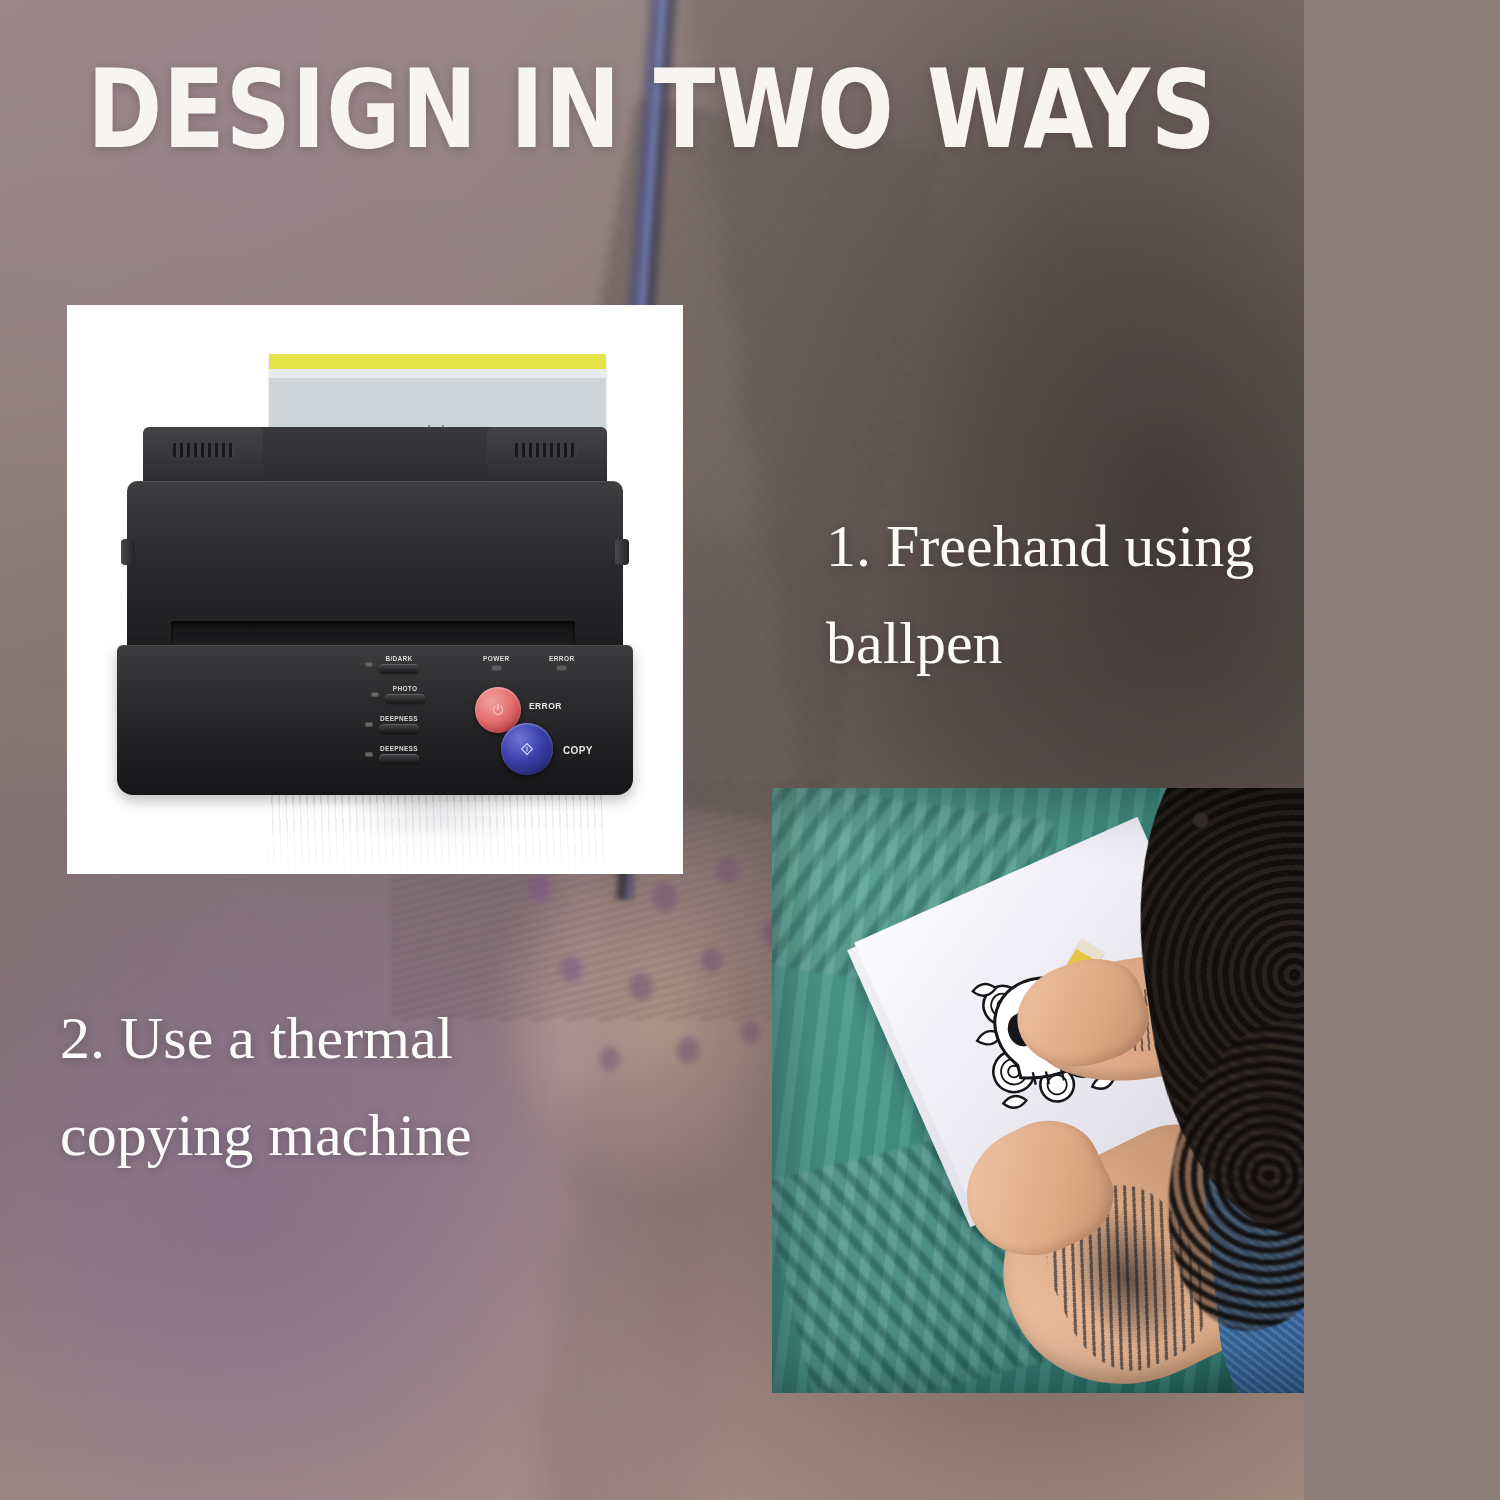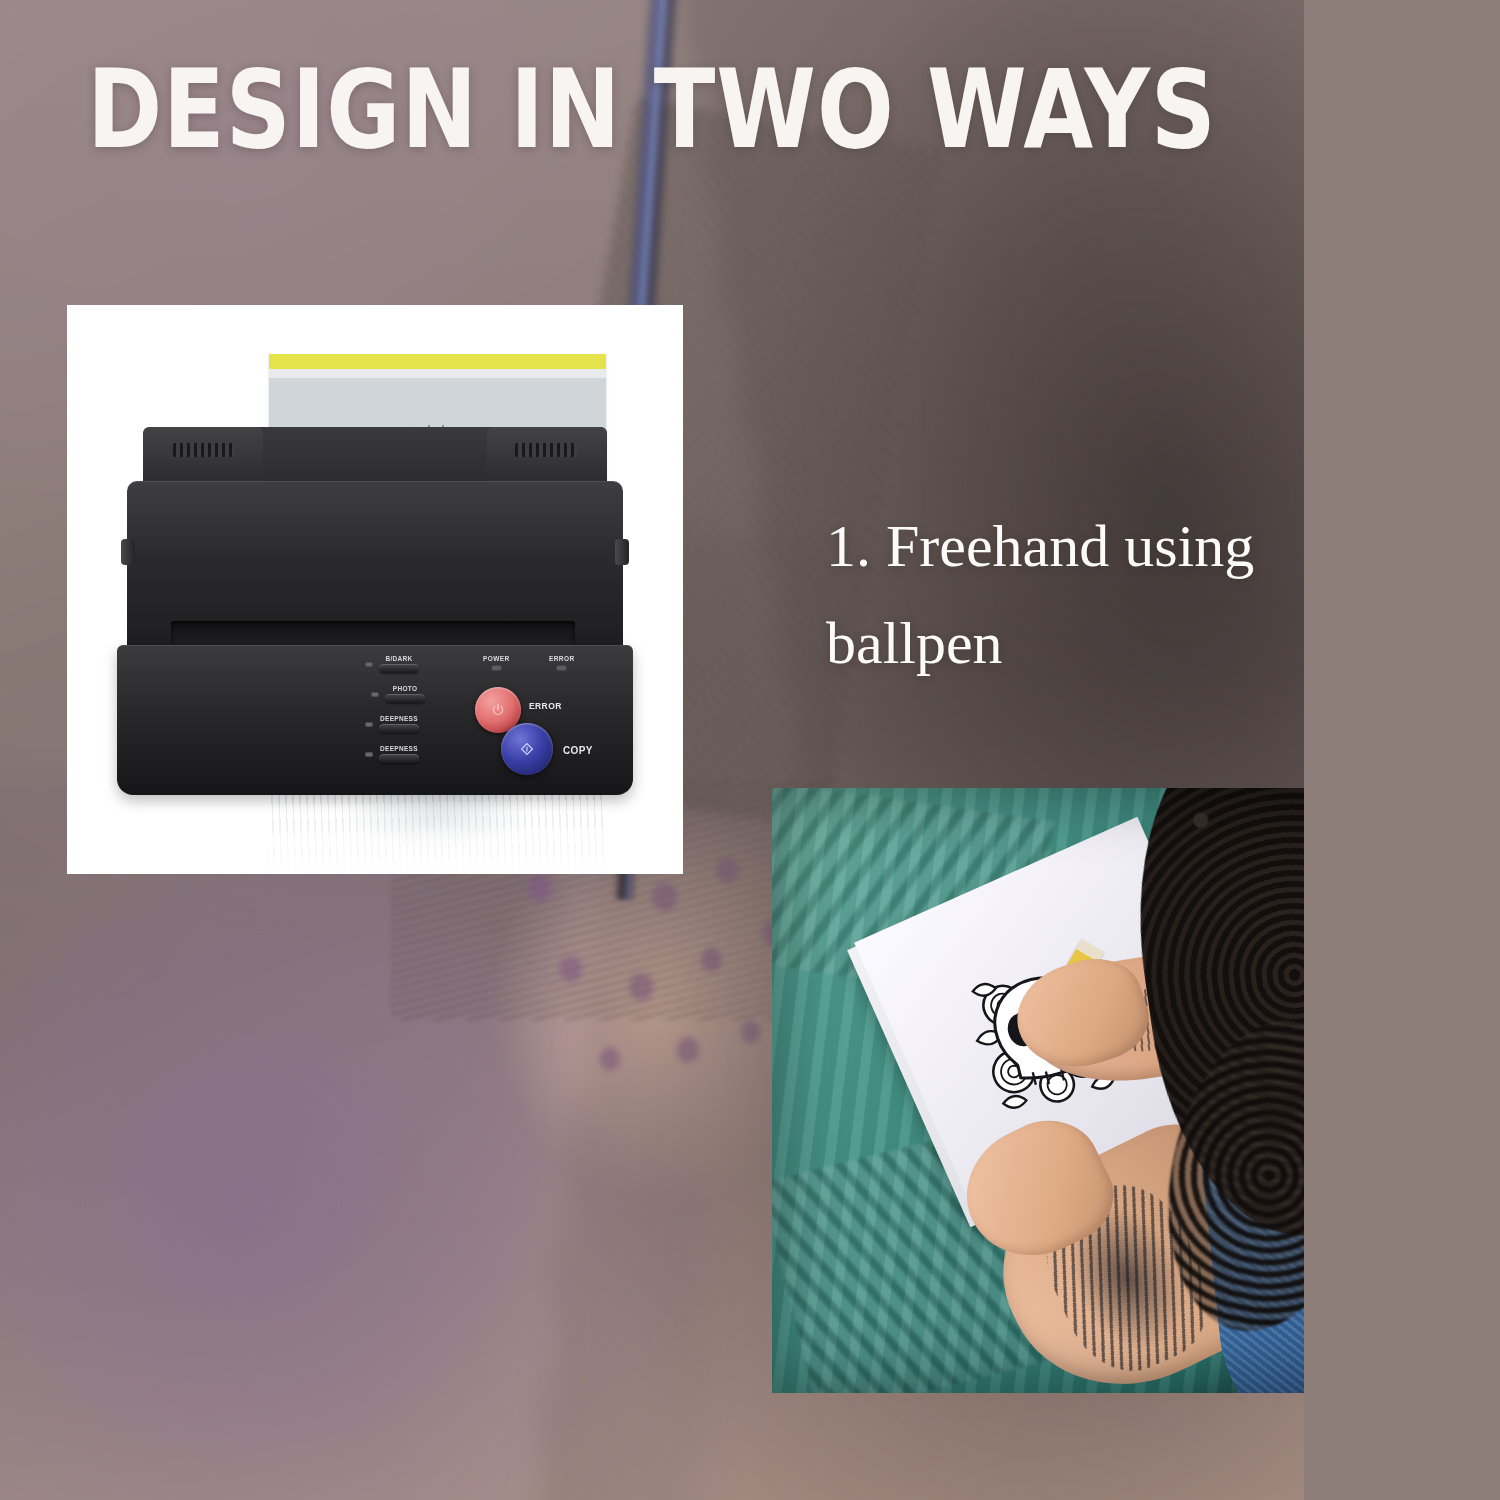--- a/index.html
+++ b/index.html
@@ -525,20 +525,22 @@
           </svg>
         </div>
         <span class="lbl-copy">COPY</span>
       </div>
     </div>
   </div>
 
   <div class="step" id="step1">1. Freehand using
 ballpen</div>
 
+  <div class="step" id="step2">2. Use a thermal
+copying machine</div>
 
   <div class="photo">
     <div class="ph ph-floor"></div>
     <div class="ph ph-floor-tex"></div>
     <div class="ph ph-plate"></div>
     <svg class="ph ph-plate-dots" viewBox="0 0 100 100" preserveAspectRatio="none">
       <g fill="#5d5a50" opacity=".55">
         <circle cx="38" cy="40" r="2"></circle>
           <circle cx="52" cy="34" r="1.6"></circle>
           <circle cx="60" cy="50" r="2.2"></circle>

